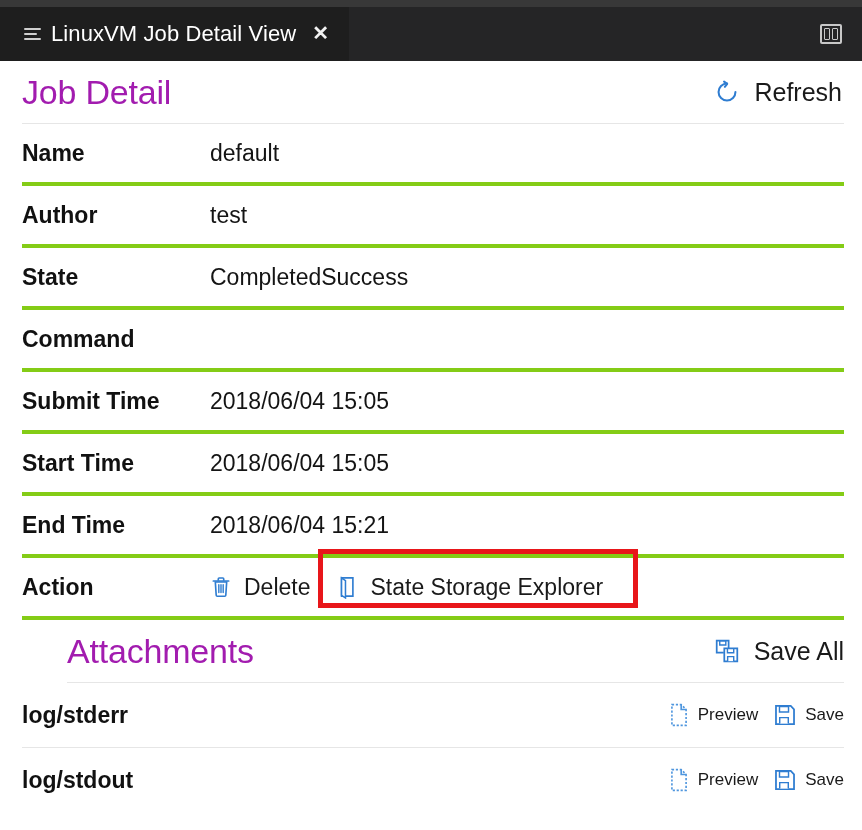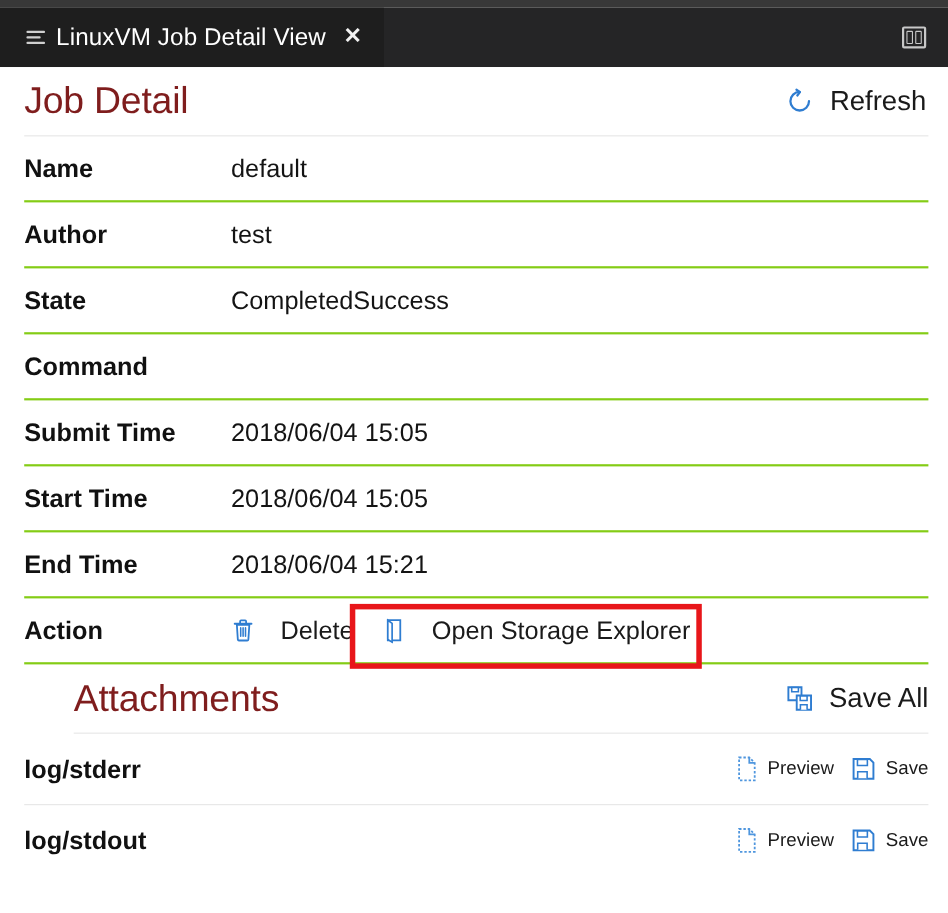--- a/index.html
+++ b/index.html
@@ -110,21 +110,21 @@
   .section-head {
     display: flex;
     align-items: center;
     justify-content: space-between;
     height: 62px;
     padding-right: 2px;
   }
   .section-title {
     font-size: 34px;
     font-weight: 400;
-    color: #7f1d1d;
+    color: #a21caf;
     letter-spacing: -0.2px;
     line-height: 1;
   }
   .head-action {
     display: flex;
     align-items: center;
     gap: 14px;
     cursor: pointer;
     user-select: none;
   }
@@ -137,21 +137,21 @@
     height: 1px;
     background: #e6e6e6;
     width: 100%;
   }
 
   
   .row {
     display: flex;
     align-items: center;
     height: 58px;
-    border-bottom: 2px solid #84cc16;
+    border-bottom: 4px solid #84cc16;
   }
   .row-label {
     width: 188px;
     flex: 0 0 188px;
     font-size: 23px;
     font-weight: 600;
     color: #111111;
     letter-spacing: 0;
   }
   .row-value {
@@ -162,21 +162,21 @@
   }
 
   .action-row .row-value {
     display: flex;
     align-items: center;
     gap: 0;
   }
   .action-btn {
     display: inline-flex;
     align-items: center;
-    gap: 23px;
+    gap: 12px;
     cursor: pointer;
     user-select: none;
     font-size: 23px;
     color: #1a1a1a;
   }
   .action-btn + .action-btn { margin-left: 18px; }
 
   
   .att-head {
     display: flex;
@@ -316,21 +316,21 @@
           <span>Delete</span>
         </span>
 
         <span class="action-btn" style="margin-left:26px;">
           <span class="icon">
             <svg width="22" height="24" viewBox="0 0 20 22" fill="none">
               <path d="M5 2.6 H15.4 V19.4 H5 Z" stroke="#2f7dd1" stroke-width="1.5" fill="#ffffff"></path>
               <path d="M5 2.6 L8.6 5.2 V21 L5 18.6 Z" stroke="#2f7dd1" stroke-width="1.4" fill="#ffffff"></path>
             </svg>
           </span>
-          <span>Open Storage Explorer</span>
+          <span>State Storage Explorer</span>
         </span>
 
       </div>
     </div>
 
     <div class="att-head">
       <div class="section-title">Attachments</div>
       <div class="head-action">
         <span class="icon">
           <svg width="26" height="26" viewBox="0 0 24 24" fill="none">

